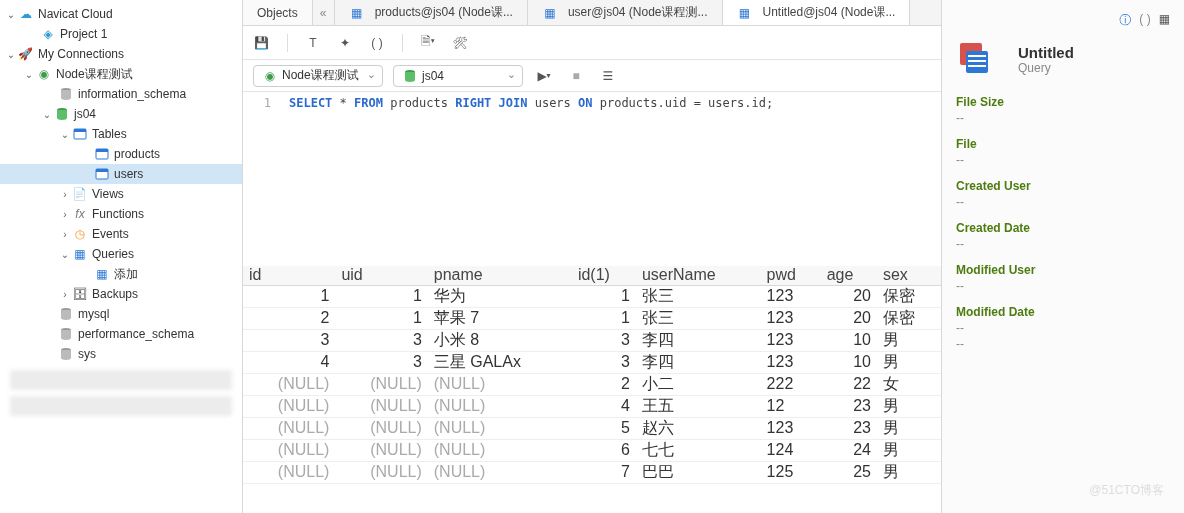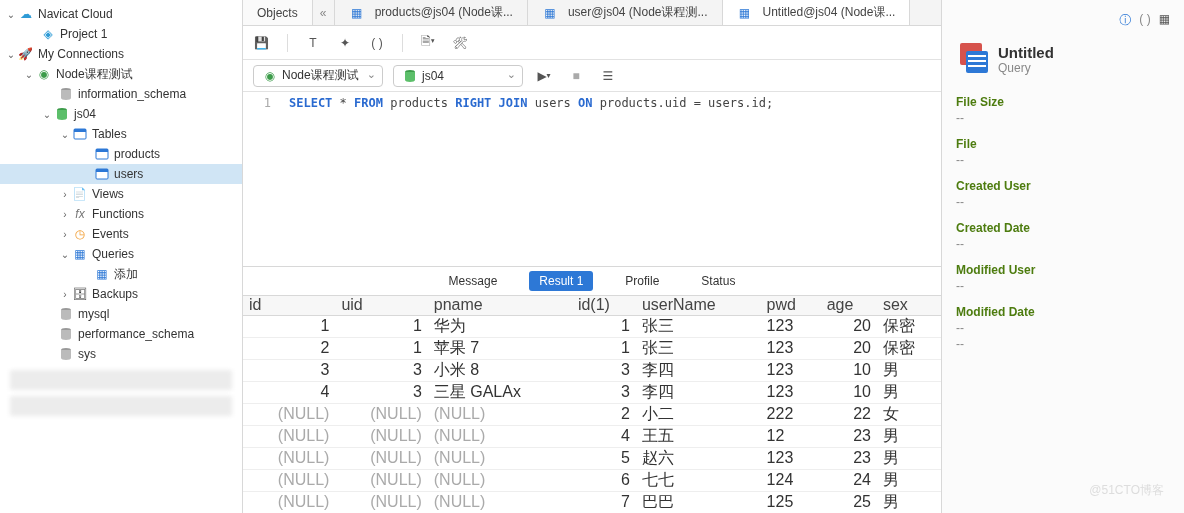--- a/index.html
+++ b/index.html
@@ -47,21 +47,21 @@
 .grid { overflow:auto; flex:1; }
 table { border-collapse:collapse; width:100%; font-size:16px; }
 th, td { border-bottom:1px solid #eee; height:19px; padding:0 6px; text-align:left; font-weight:normal; }
 th { color:#444; background:#f7f7f7; border-bottom:1px solid #d8d8d8; }
 td.r { text-align:right; }
 .null { color:#aaa; }
 
 .props { width:242px; padding:12px 14px; background:#fbfbfb; overflow:hidden; }
 .props-top { display:flex; justify-content:flex-end; gap:8px; color:#2d78d6; margin-bottom:12px; }
 .props-top span { cursor:pointer; }
-.props-hdr { display:flex; gap:6px; align-items:center; margin-bottom:18px; }
+.props-hdr { display:flex; gap:26px; align-items:center; margin-bottom:18px; }
 .ic-big { width:36px; height:36px; }
 .props-title { font-size:15px; font-weight:600; color:#333; }
 .props-sub { font-size:12px; color:#888; }
 .prop-lbl { font-size:12px; font-weight:600; color:#4d7c0f; margin-top:12px; }
 .prop-val { font-size:12px; color:#888; margin-top:2px; }
 .wm { position:absolute; right:20px; bottom:14px; color:#ddd; font-size:12px; }
 </style>
 </head>
 <body>
 
@@ -246,26 +246,20 @@
       <span class="ex-btn">☰</span>
     </div>
 
     <div class="sql-area">
       <div class="gutter"><span>1</span></div>
       <div class="code">
         <span class="kw">SELECT</span><span class="op"> * </span><span class="kw">FROM</span><span class="op">  products </span><span class="kw">RIGHT JOIN</span><span class="op">  users </span><span class="kw">ON</span><span class="op"> products.uid = users.id;</span>
       </div>
     </div>
 
-    <div class="result-tabs">
-      <div class="rtab">Message</div>
-      <div class="rtab active">Result 1</div>
-      <div class="rtab">Profile</div>
-      <div class="rtab">Status</div>
-    </div>
 
     <div class="grid">
       <table>
         <thead>
             <tr id="hdr">
               <th>id</th>
               <th>uid</th>
               <th>pname</th>
               <th>id(1)</th>
               <th>userName</th>

